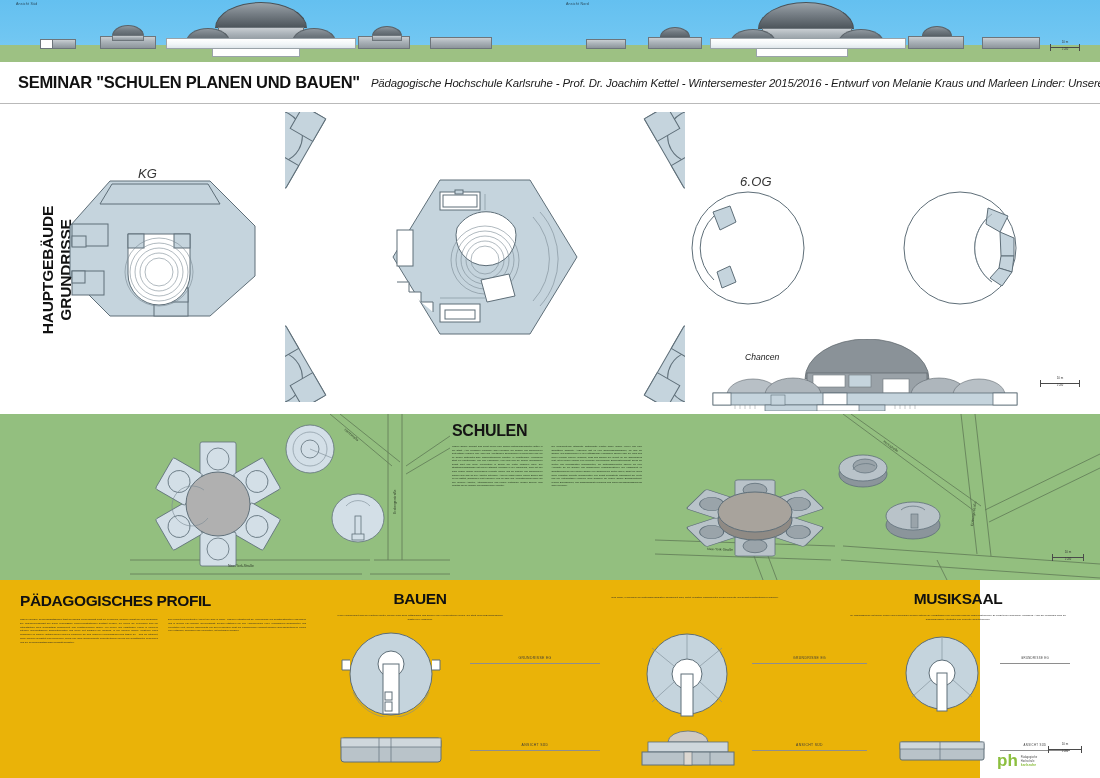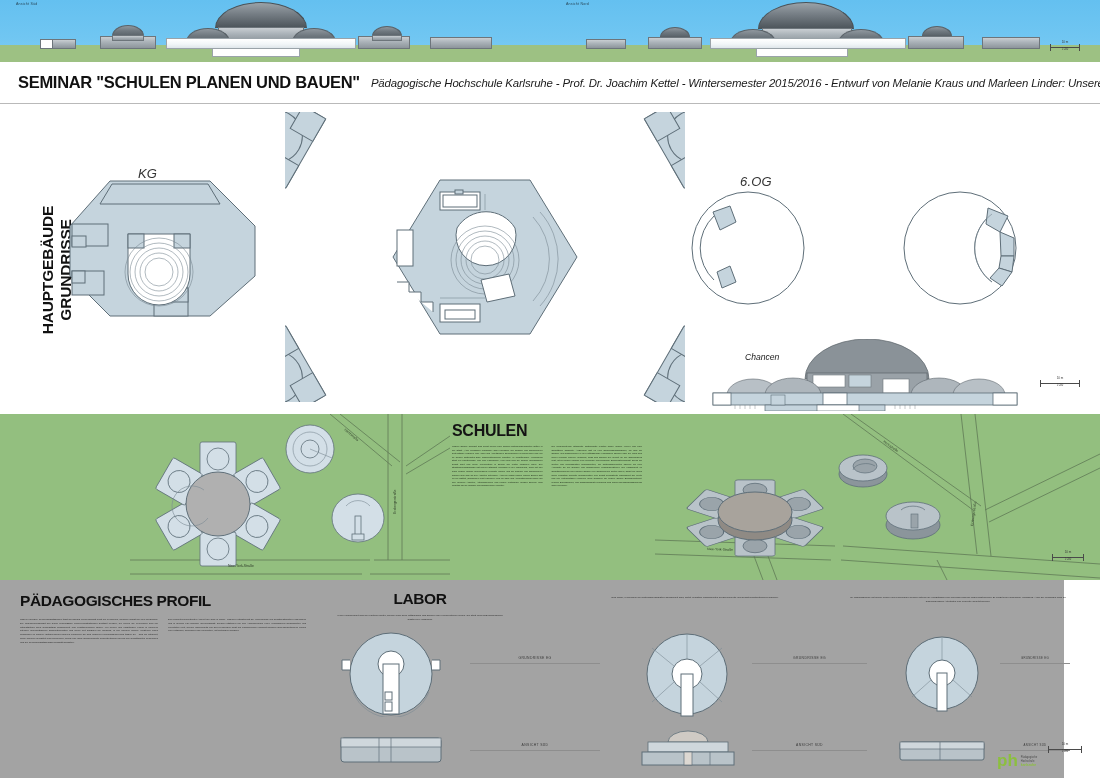--- a/index.html
+++ b/index.html
@@ -119,22 +119,22 @@
     flex: 1; font-size: 2.35px; line-height: 1.52; color: #1d2a18;
     text-align: justify; font-family: "Liberation Sans", sans-serif;
   }
   .street {
     position: absolute; font-size: 3.4px; color: #2f3d2a; white-space: nowrap;
   }
   .siteline { stroke: #5f7a55; stroke-width: .8; fill: none; }
 
   
   .bottom-zone {
-    position: absolute; left: 0; top: 580px; width: 1064px; height: 198px;
-    background: #a3a3a3;
+    position: absolute; left: 0; top: 580px; width: 980px; height: 198px;
+    background: #eab308;
   }
   .sec-title {
     font-weight: 700; color: #111; letter-spacing: -.4px; text-align: center;
   }
   .sec-title.left-al { text-align: left; }
   .body-col {
     font-size: 2.45px; line-height: 1.55; color: #2a2a2a; text-align: justify;
   }
   .blurb {
     font-size: 2.5px; line-height: 1.6; color: #2a2a2a; text-align: center;
@@ -553,21 +553,21 @@
 
     <div style="position:absolute; left:20px; top:12px; width:290px;">
       <div class="sec-title left-al" style="font-size:15.5px;">PÄDAGOGISCHES PROFIL</div>
       <div style="display:flex; gap:10px; margin-top:8px;">
         <div class="body-col" style="width:138px;">Unsere inklusive Gemeinschaftsschule trägt den Begriff Gemeinschaft nicht nur im Namen, sondern macht ihn zum Programm. Die Schulgemeinschaft soll durch regelmäßige Schulveranstaltungen gestärkt werden, bei denen die Lernenden sich zur Mitgestaltung ihres Schulalltags aufgefordert und ernstgenommen fühlen. Wir wollen den inhaltlichen Fokus in unserem internen demokratischen Schulunterrichten und Ideen zeit schärfen die Spürbild, in der eigenen Schule Vorstellen eigen aufbringen zu können. Entsprechend unseres Prinzipien die sich unserem Lebensschulbereich tragen an – sich wir Mitarbeit, diese Thomen gewartelt und bekommen, durch jene ganz übergeordnete Projektzeitraum und für ihre Schrittwirkten bekommen und die Gemeinschaftsgefühls bewährtt geführten.</div>
         <div class="body-col" style="width:138px;">Den kompetenzorientierten Aspekt der Club of Rome -Schulen unterstreicht die Verknüpfung von selbstbestimmtem Individuum und in diesem Fall globaler Gemeinschaft. Dieses entstehen um ihre Anforderungen einer Verschärfend globalisierten und vernetzten Welt, welche unsererseits von dem Lernenden nicht nur Fachbereiche erfordert sondern auch Begleitung im Kanon von Methoden, Techniken und Konzepten, mit Methoden gehören.</div>
       </div>
     </div>
 
     <div style="position:absolute; left:325px; top:10px; width:190px;">
-      <div class="sec-title" style="font-size:15.5px;">LABOR</div>
+      <div class="sec-title" style="font-size:15.5px;">BAUEN</div>
       <div class="blurb" style="margin-top:6px; padding:0 8px;">In der Mensa findet sich die Kantinen weiter, welche auch beim Mittagessen das ganzen oder Kooperationen lernen. Sie steht auch außerschulischen Gästen zur Verfügung.</div>
     </div>
     <svg style="position:absolute; left:333px; top:52px;" width="116" height="85" viewBox="0 0 116 85">
       <circle class="pf" cx="58" cy="42" r="41"></circle>
       <path d="M17,28 h-8 v10 h8" fill="#fff" stroke="#5e6e78" stroke-width="1"></path>
       <path d="M99,28 h8 v10 h-8" fill="#fff" stroke="#5e6e78" stroke-width="1"></path>
       <circle class="pf-none" cx="58" cy="32" r="13"></circle>
       <rect class="pf-none" x="50" y="32" width="16" height="50"></rect>
       <rect class="pf-none" x="52" y="60" width="7" height="8"></rect>
       <rect class="pf-none" x="52" y="70" width="7" height="9"></rect>
@@ -603,20 +603,21 @@
       <rect x="10" y="24" width="92" height="13" fill="#b9c3c9" stroke="#5e6e78" stroke-width="1"></rect>
       <rect x="52" y="24" width="8" height="13" fill="#ddd8d2" stroke="#5e6e78" stroke-width=".7"></rect>
       <line x1="78" y1="24" x2="78" y2="37" stroke="#5e6e78" stroke-width=".7"></line>
     </svg>
     <div class="caprule" style="left:752px; top:83px; width:115px;"></div>
     <div class="cap" style="left:752px; top:76px; width:115px;">GRUNDRISSE EG</div>
     <div class="caprule" style="left:752px; top:170px; width:115px;"></div>
     <div class="cap" style="left:752px; top:163px; width:115px;">ANSICHT SÜD</div>
 
     <div style="position:absolute; left:838px; top:10px; width:240px;">
+      <div class="sec-title" style="font-size:15.5px;">MUSIKSAAL</div>
       <div class="blurb" style="margin-top:6px; padding:0 6px;">Im Musiksaalraum mit seiner Kuppel und Kuppelbüro werden optimal an Verhältnissen der jeweiligen Räume angepasst werden. Er erhält zum Flügelraum Verfügung. Auch der Musiksaal kann für außerschulische Aktivitäten und Konzerte genutzt werden.</div>
     </div>
     <svg style="position:absolute; left:892px; top:54px;" width="100" height="78" viewBox="0 0 100 78">
       <circle class="pf" cx="50" cy="39" r="36"></circle>
       <circle class="pf-none" cx="50" cy="39" r="13"></circle>
       <line class="pf-thin" x1="50" y1="26" x2="50" y2="4" stroke-width="1"></line>
       <line class="pf-thin" x1="61" y1="46" x2="80" y2="63" stroke-width="1"></line>
       <line class="pf-thin" x1="39" y1="46" x2="20" y2="63" stroke-width="1"></line>
       <rect class="pf-none" x="45" y="39" width="10" height="38"></rect>
     </svg>

